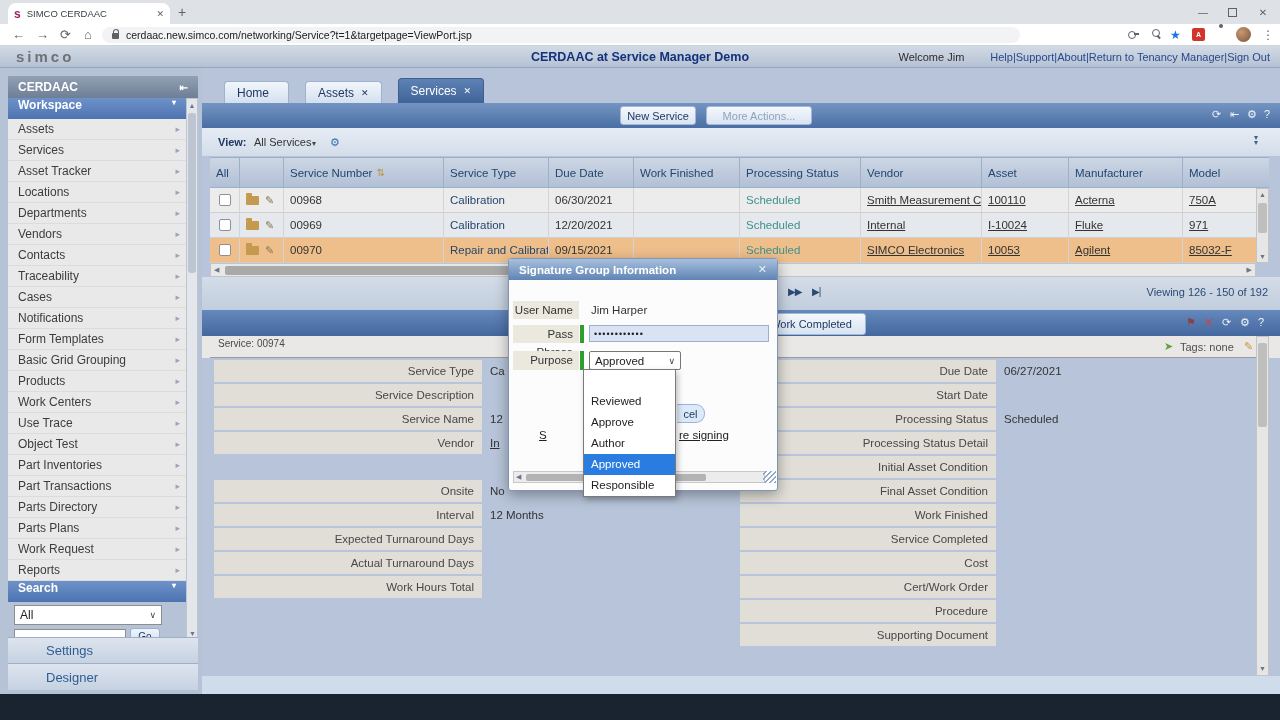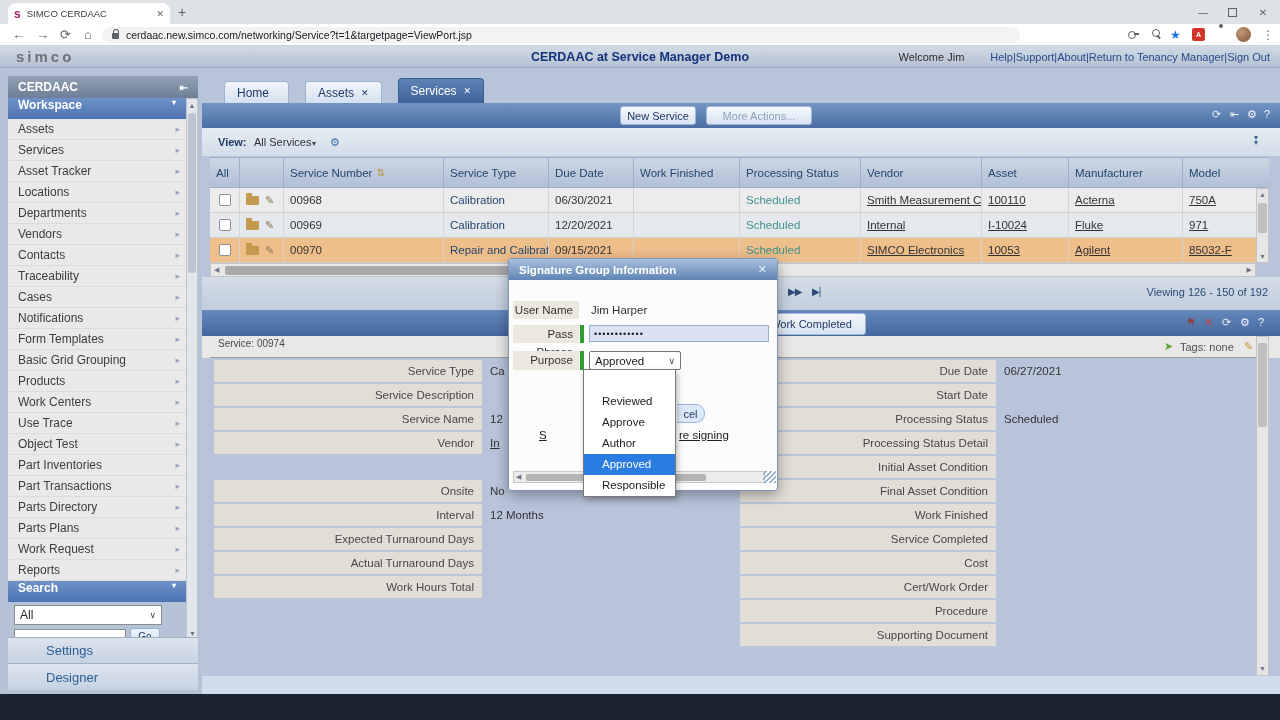--- a/index.html
+++ b/index.html
@@ -153,21 +153,21 @@
  justify-content:space-between;padding:0 5px;font-size:11.5px;color:#222}
 .cancel-frag{background:#dce9f8;border:1px solid #9bb5da;border-left:none;border-radius:0 9px 9px 0;
  color:#1f3864;font-size:11px;display:flex;align-items:center;justify-content:center}
 .linkfrag{font-size:11.5px;color:#222;text-decoration:underline}
 .mscroll{background:#ececec;border:1px solid #c8c8c8;display:flex;align-items:center}
 .mthumb{position:absolute;left:12px;top:2px;width:180px;height:7px;background:#b3b3b3;border-radius:2px}
 .grip{background:repeating-linear-gradient(135deg,transparent 0 2px,#8fa8c8 2px 3.5px)}
 
 .dropdown{left:583px;top:369px;width:93px;background:#fff;border:1px solid #7a7a7a;z-index:30;
  box-shadow:2px 3px 6px rgba(0,0,0,.25)}
-.opt{height:21px;line-height:21px;padding-left:18px;font-size:11.5px;color:#222;white-space:nowrap}
+.opt{height:21px;line-height:21px;padding-left:7px;font-size:11.5px;color:#222;white-space:nowrap}
 .opt.sel{background:#2a7ce0;color:#fff}
 .opt:first-child{height:21px}
 
 .taskbar{left:0;top:694px;width:1280px;height:26px;background:#1a2330;z-index:40}
 .startbtn{left:0;top:694px;width:28px;height:26px;display:flex;align-items:center;justify-content:center}
 .winlogo{display:grid;grid-template-columns:5px 5px;grid-template-rows:5px 5px;gap:1px}
 .winlogo span{background:#fff}
 .tsearch{left:28px;top:694px;width:190px;height:26px;background:#fff;border:1px solid #8a8a8a;
  display:flex;align-items:center;gap:8px;padding:0 8px}
 .tsearch .mag:before{border-color:#555}.tsearch .mag:after{background:#555}

